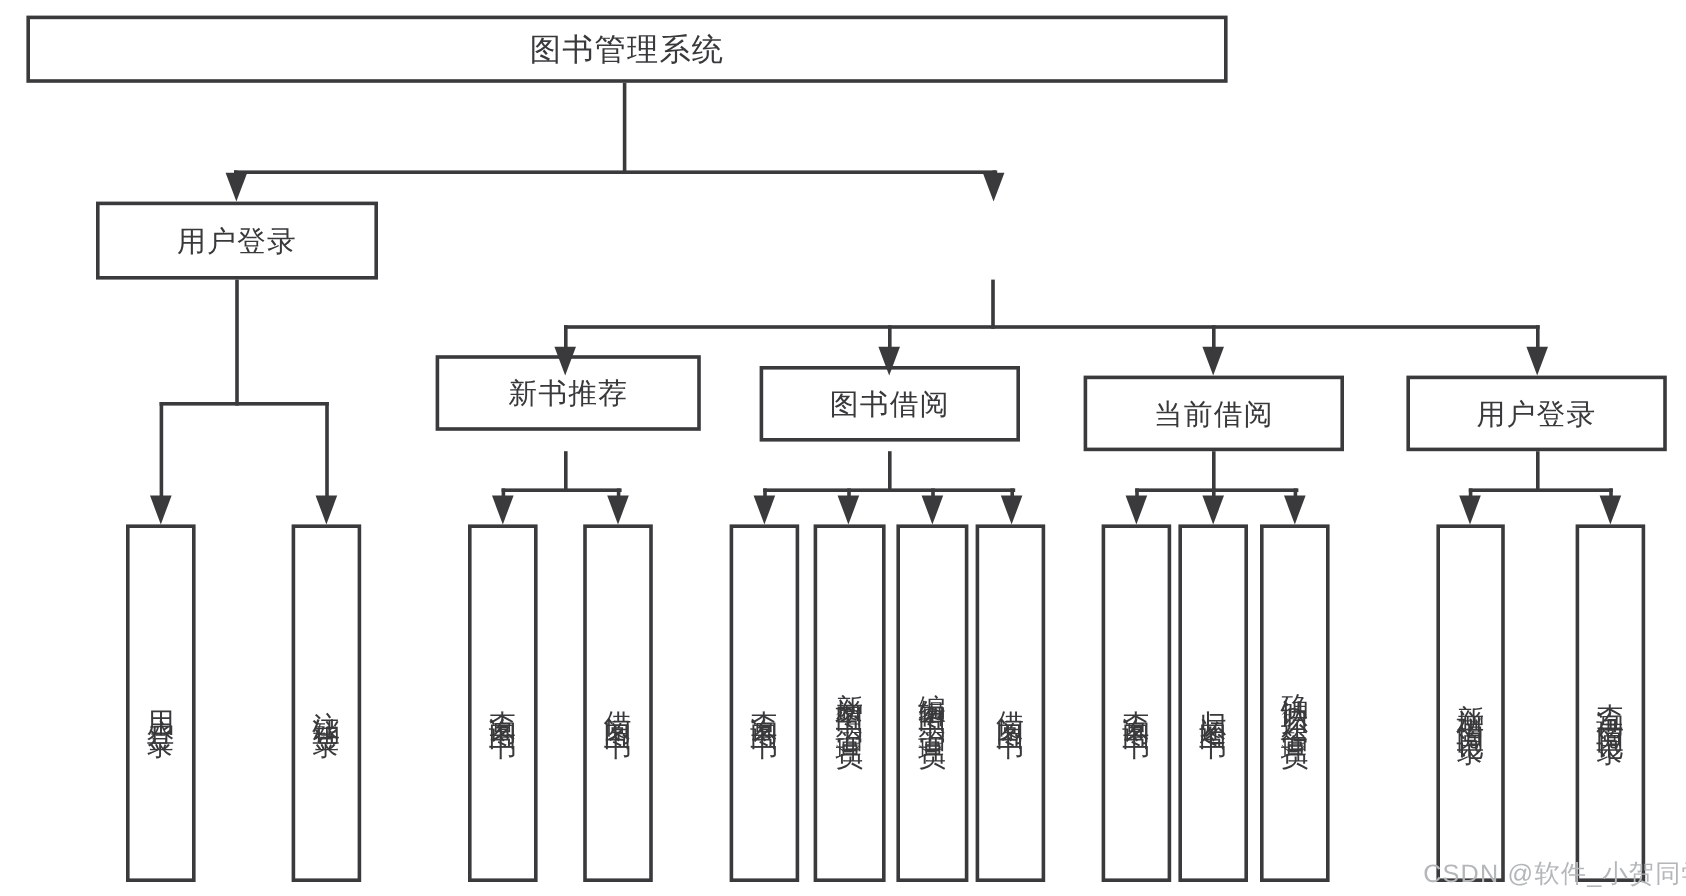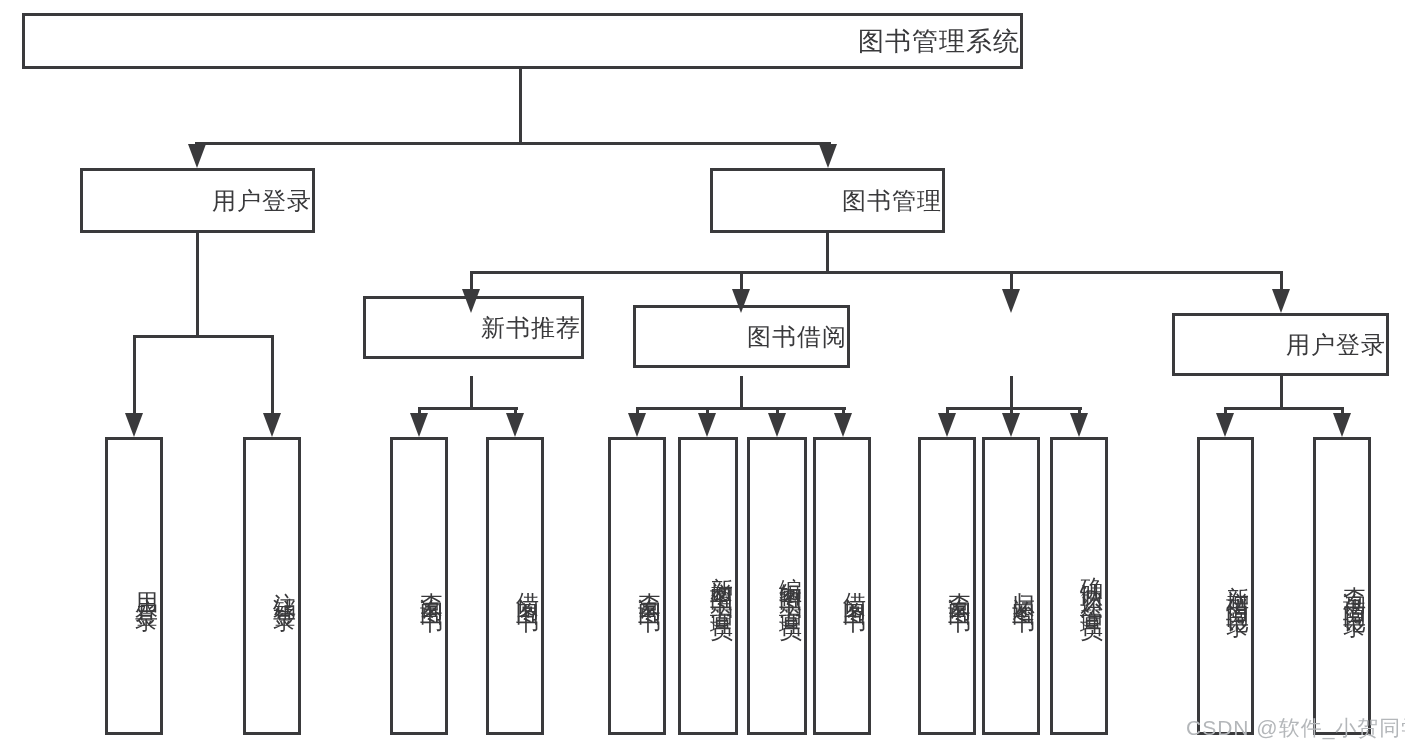--- a/index.html
+++ b/index.html
@@ -2,21 +2,21 @@
 <html><head>
 <meta charset="utf-8">
 <style>
   html,body{margin:0;padding:0;background:#ffffff;}
   .canvas{
     position:relative;width:1405px;height:747px;background:#ffffff;
     font-family:"Liberation Sans","DejaVu Sans",sans-serif;overflow:hidden;
   }
   .box{
     position:absolute;box-sizing:border-box;border:3px solid #3a3a3c;background:#ffffff;
-    display:flex;align-items:center;justify-content:flex-end;color:#39393b;
+    display:flex;align-items:center;justify-content:center;color:#39393b;
   }
   .root-box{font-size:26px;letter-spacing:1px;}
   .hbox{font-size:24px;letter-spacing:1px;}
   .vbox span{
     writing-mode:vertical-rl;text-orientation:mixed;
     font-size:23px;letter-spacing:6px;line-height:1.15;white-space:nowrap;
   }
   .line{position:absolute;background:#3a3a3c;}
   .arrow{
     position:absolute;width:0;height:0;
@@ -34,32 +34,32 @@
 <div class="canvas">
 
   <div class="box root-box" style="left:22px;top:13px;width:1001px;height:56px;">
     <span>图书管理系统</span>
   </div>
 
   <div class="box hbox" style="left:80px;top:168px;width:235px;height:65px;">
     <span>用户登录</span>
   </div>
 
-  <div class="box hbox" style="left:710px;top:168px;width:235px;height:65px;">
-    <span>图书管理</span>
-  </div>
 
   <div class="box hbox" style="left:363px;top:296px;width:221px;height:63px;">
     <span>新书推荐</span>
   </div>
 
   <div class="box hbox" style="left:633px;top:305px;width:217px;height:63px;">
     <span>图书借阅</span>
   </div>
 
+  <div class="box hbox" style="left:903px;top:313px;width:217px;height:63px;">
+    <span>当前借阅</span>
+  </div>
 
   <div class="box hbox" style="left:1172px;top:313px;width:217px;height:63px;">
     <span>用户登录</span>
   </div>
 
   <div class="box vbox" style="left:105px;top:437px;width:58px;height:298px;">
     <span>用户登录</span>
   </div>
   <div class="box vbox" style="left:243px;top:437px;width:58px;height:298px;">
     <span>注销登录</span>

